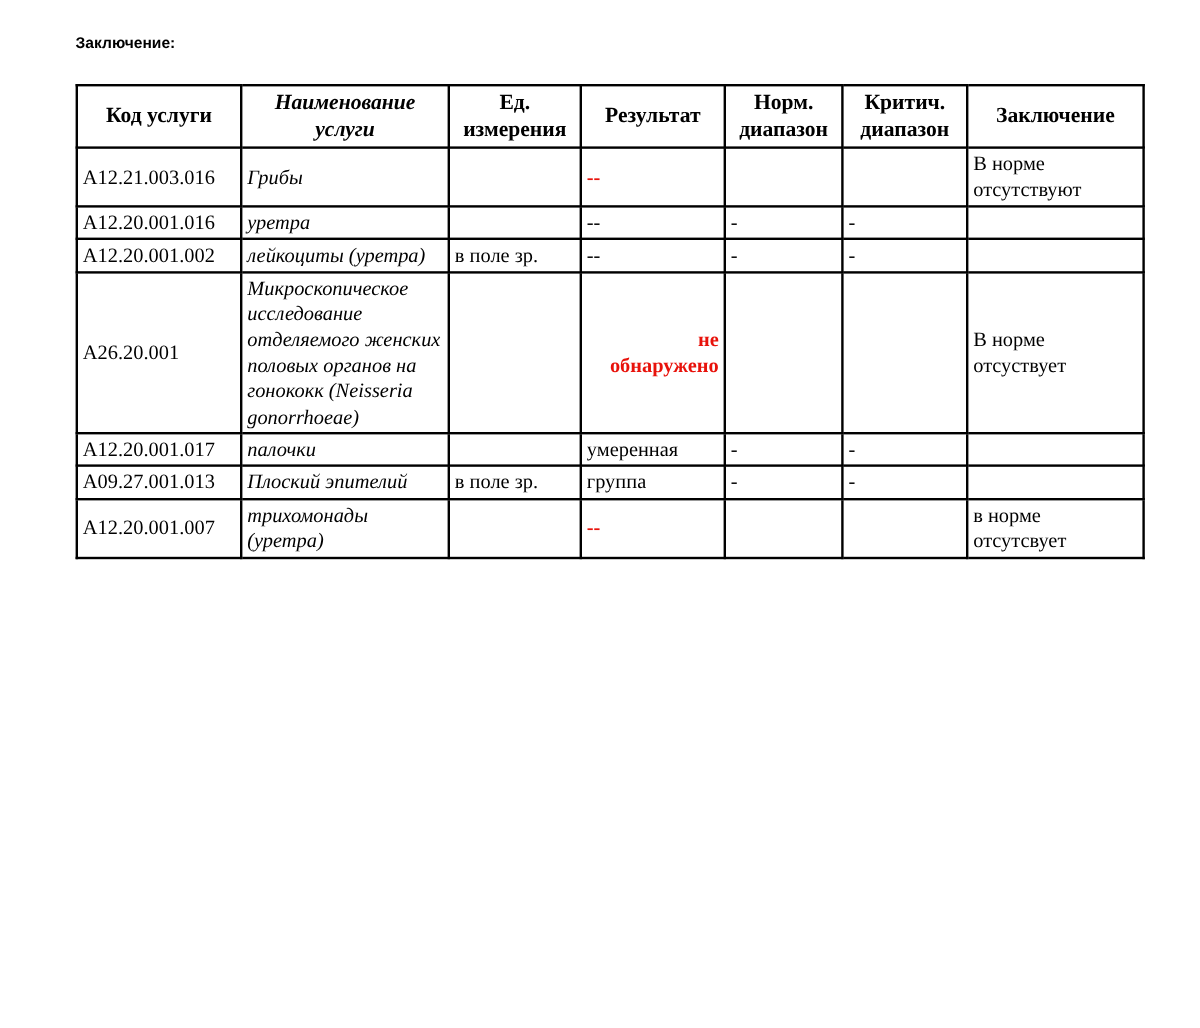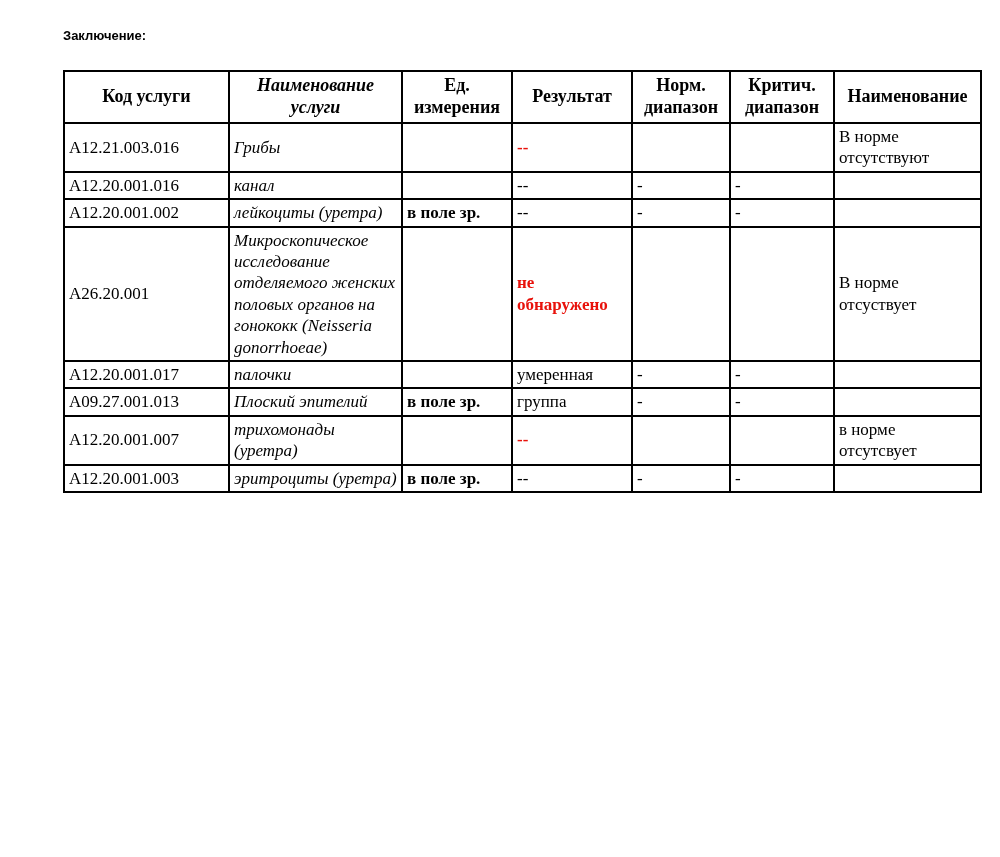--- a/index.html
+++ b/index.html
@@ -51,23 +51,23 @@
     font-weight: bold;
     font-size: 18px;
     text-align: center;
     padding: 3px 2px;
     line-height: 1.22;
   }
   table.results td {
     text-align: left;
     padding: 2px 4px;
   }
-  .col0 { width: 165px; }
+  .col0 { width: 137px; }
   .col1 { width: 173px; font-style: italic; }
-  .col2 { width: 110px; font-weight: bold; }
+  .col2 { width: 110px; }
   .col3 { width: 120px; }
   .col4 { width: 98px; }
   .col5 { width: 104px; }
   .col6 { width: 147px; }
   td.result-red {
     font-weight: bold;
   }
 </style>
 </head>
 <body>
@@ -87,56 +87,56 @@
         <col class="col6">
     </colgroup>
     <thead>
       <tr>
           <th class="col0">Код услуги</th>
           <th class="col1">Наименование услуги</th>
           <th class="col2">Ед. измерения</th>
           <th class="col3">Результат</th>
           <th class="col4">Норм. диапазон</th>
           <th class="col5">Критич. диапазон</th>
-          <th class="col6">Наименование</th>
+          <th class="col6">Заключение</th>
         </tr>
     </thead>
     <tbody>
         <tr>
           <td class="col0">А12.21.003.016</td>
           <td class="col1">Грибы</td>
           <td class="col2"></td>
           <td class="col3 result-red" style="color: rgb(232, 18, 11);">--</td>
           <td class="col4"></td>
           <td class="col5"></td>
           <td class="col6">В норме отсутствуют</td>
         </tr>
         <tr>
           <td class="col0">А12.20.001.016</td>
-          <td class="col1">канал</td>
+          <td class="col1">уретра</td>
           <td class="col2"></td>
           <td class="col3">--</td>
           <td class="col4">-</td>
           <td class="col5">-</td>
           <td class="col6"></td>
         </tr>
         <tr>
           <td class="col0">А12.20.001.002</td>
           <td class="col1">лейкоциты (уретра)</td>
           <td class="col2">в поле зр.</td>
           <td class="col3">--</td>
           <td class="col4">-</td>
           <td class="col5">-</td>
           <td class="col6"></td>
         </tr>
         <tr>
           <td class="col0">А26.20.001</td>
           <td class="col1">Микроскопическое исследование отделяемого женских половых органов на гонококк (Neisseria gonorrhoeae)</td>
           <td class="col2"></td>
-          <td class="col3 result-red" style="color: rgb(232, 18, 11);">не обнаружено</td>
+          <td class="col3 result-red" style="color: rgb(232, 18, 11); text-align: right;">не обнаружено</td>
           <td class="col4"></td>
           <td class="col5"></td>
           <td class="col6">В норме отсуствует</td>
         </tr>
         <tr>
           <td class="col0">А12.20.001.017</td>
           <td class="col1">палочки</td>
           <td class="col2"></td>
           <td class="col3">умеренная</td>
           <td class="col4">-</td>
@@ -154,25 +154,16 @@
         </tr>
         <tr>
           <td class="col0">А12.20.001.007</td>
           <td class="col1">трихомонады (уретра)</td>
           <td class="col2"></td>
           <td class="col3 result-red" style="color: rgb(232, 18, 11);">--</td>
           <td class="col4"></td>
           <td class="col5"></td>
           <td class="col6">в норме отсутсвует</td>
         </tr>
-        <tr>
-          <td class="col0">А12.20.001.003</td>
-          <td class="col1">эритроциты (уретра)</td>
-          <td class="col2">в поле зр.</td>
-          <td class="col3">--</td>
-          <td class="col4">-</td>
-          <td class="col5">-</td>
-          <td class="col6"></td>
-        </tr>
       </tbody>
   </table>
 
 </div>
 
 </body></html>

